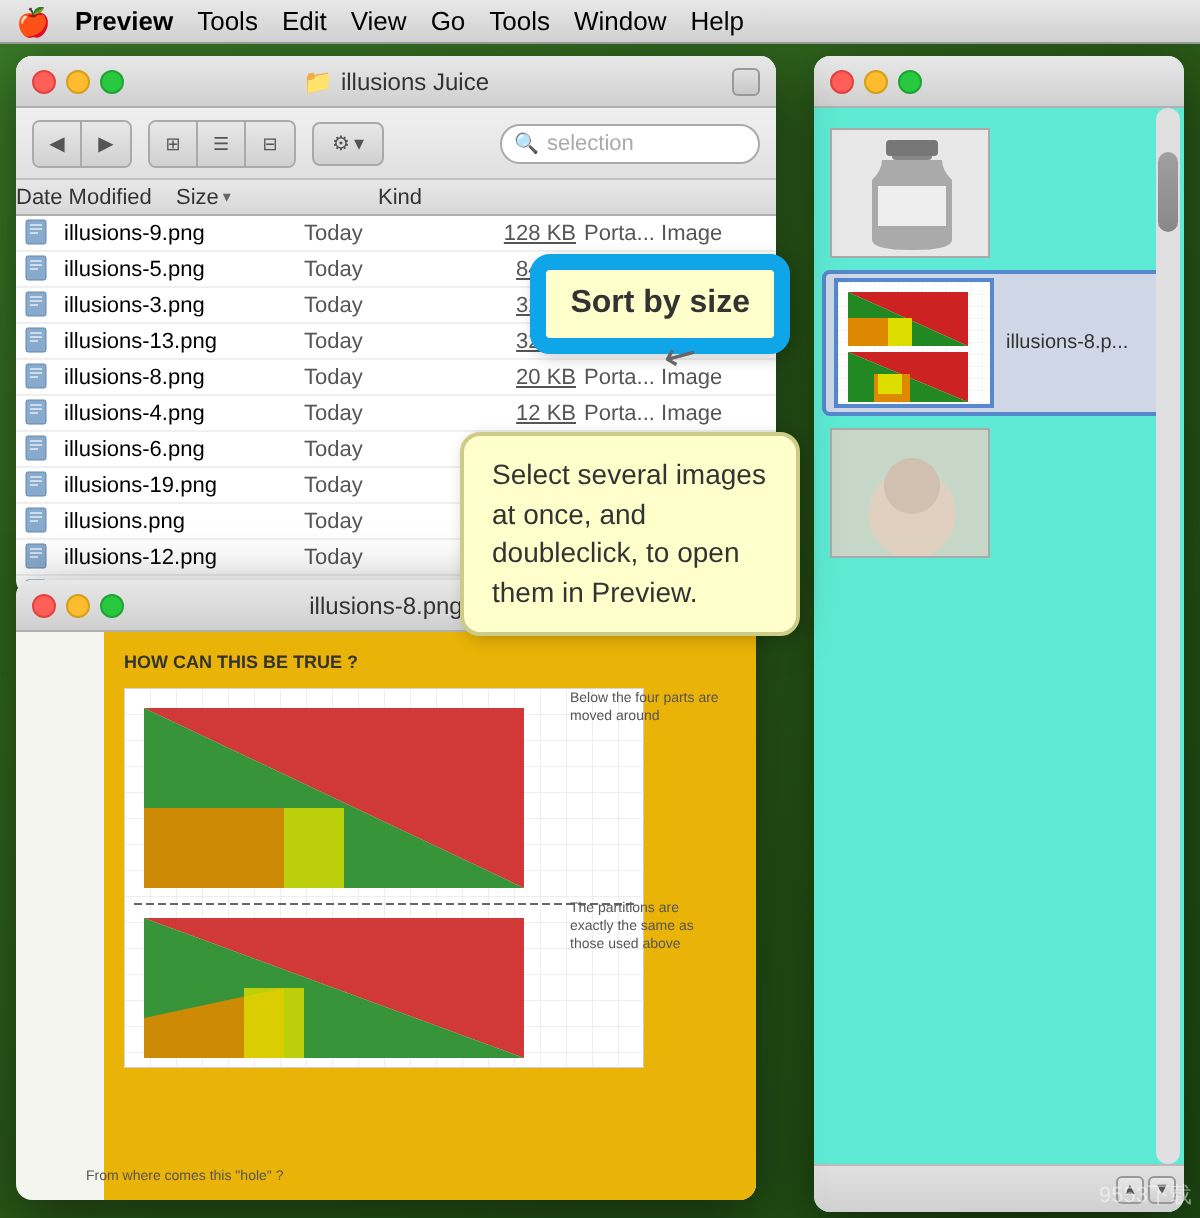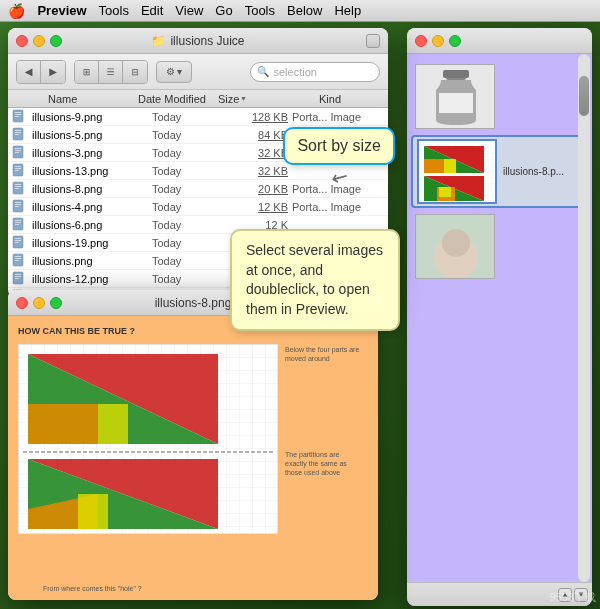--- a/index.html
+++ b/index.html
@@ -232,40 +232,41 @@
     }
     .preview-title {
       position: absolute;
       left: 50%;
       transform: translateX(-50%);
       font-size: 12px;
       color: #333;
     }
 
     .preview-content {
-      background: #fdba74;
+      background: #eab308;
       padding: 10px;
       height: calc(100% - 26px);
       overflow: hidden;
+      margin-left: 44px;
     }
     .preview-heading {
       font-size: 9px;
       font-weight: bold;
       color: #333;
       margin-bottom: 8px;
     }
 
     
     .thumb-panel {
       position: absolute;
       top: 28px;
       right: 8px;
       width: 185px;
       height: 578px;
-      background: #c4b5fd;
+      background: #5eead4;
       border-radius: 8px;
       box-shadow: 0 8px 30px rgba(0,0,0,0.5);
       overflow: hidden;
       z-index: 5;
     }
     .thumb-titlebar {
       height: 26px;
       background: linear-gradient(to bottom, #e8e8e8 0%, #d0d0d0 100%);
       display: flex;
       align-items: center;
@@ -342,33 +343,33 @@
       font-size: 8px;
       color: #555;
     }
 
     
     .tooltip-sort {
       position: absolute;
       top: 127px;
       right: 205px;
       background: #ffffcc;
-      border: 2px solid #0ea5e9;
+      border: 8px solid #0ea5e9;
       border-radius: 10px;
       padding: 8px 12px;
       font-size: 16px;
-      font-weight: normal;
+      font-weight: bold;
       color: #333;
       z-index: 50;
       box-shadow: 2px 2px 8px rgba(0,0,0,0.2);
       max-width: 160px;
     }
     .tooltip-select {
       position: absolute;
-      top: 229px;
+      top: 216px;
       right: 200px;
       background: #ffffcc;
       border: 2px solid #cccc88;
       border-radius: 10px;
       padding: 10px 14px;
       font-size: 14px;
       color: #333;
       z-index: 50;
       box-shadow: 2px 2px 8px rgba(0,0,0,0.2);
       max-width: 170px;
@@ -394,21 +395,21 @@
 <body>
 
 <div class="menu-bar">
   <span class="apple-logo">🍎</span>
   <span class="menu-item active">Preview</span>
   <span class="menu-item">Tools</span>
   <span class="menu-item">Edit</span>
   <span class="menu-item">View</span>
   <span class="menu-item">Go</span>
   <span class="menu-item">Tools</span>
-  <span class="menu-item">Below</span>
+  <span class="menu-item">Window</span>
   <span class="menu-item">Help</span>
 </div>
 
 <div class="finder-window">
 
   <div class="window-titlebar">
     <div class="traffic-lights">
       <div class="tl tl-close"></div>
       <div class="tl tl-min"></div>
       <div class="tl tl-max"></div>
@@ -435,21 +436,20 @@
       <span>▾</span>
     </div>
     <div class="search-bar">
       <span class="search-icon">🔍</span>
       <span class="search-text">selection</span>
     </div>
   </div>
 
   <div class="finder-body">
     <div class="file-list-header">
-      <div class="col-name">Name</div>
       <div class="col-date">Date Modified</div>
       <div class="col-size">
         <span>Size</span>
         <span class="sort-arrow">▾</span>
       </div>
       <div class="col-kind">Kind</div>
     </div>
     <div class="file-list" id="file-list">
         <div class="file-row">
       <div class="file-icon">

